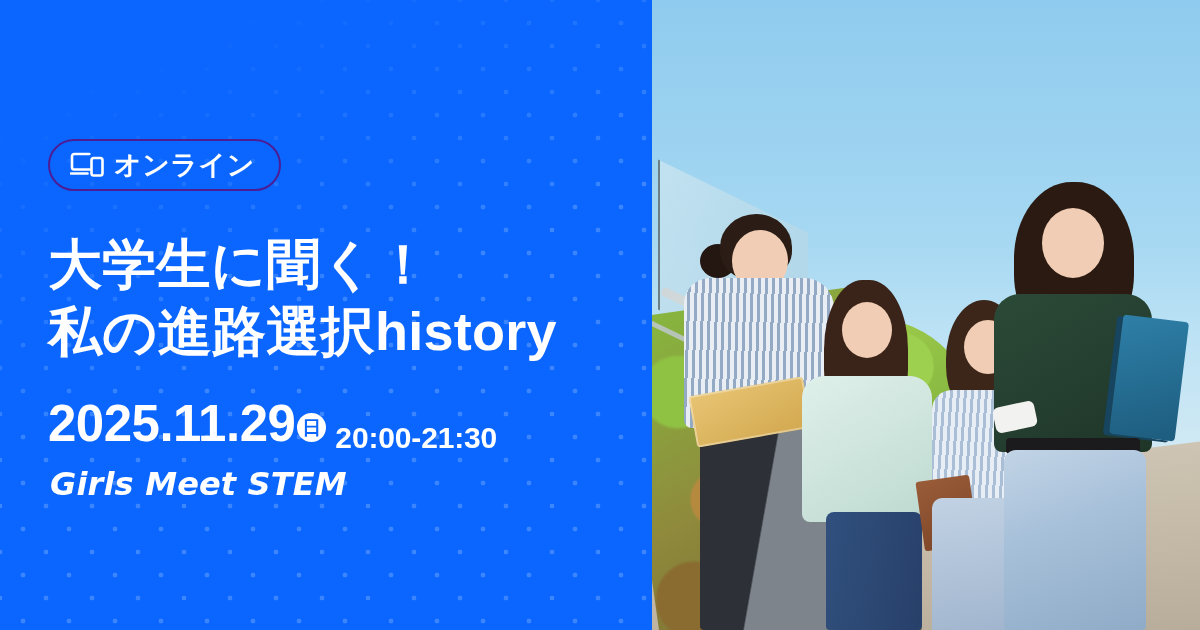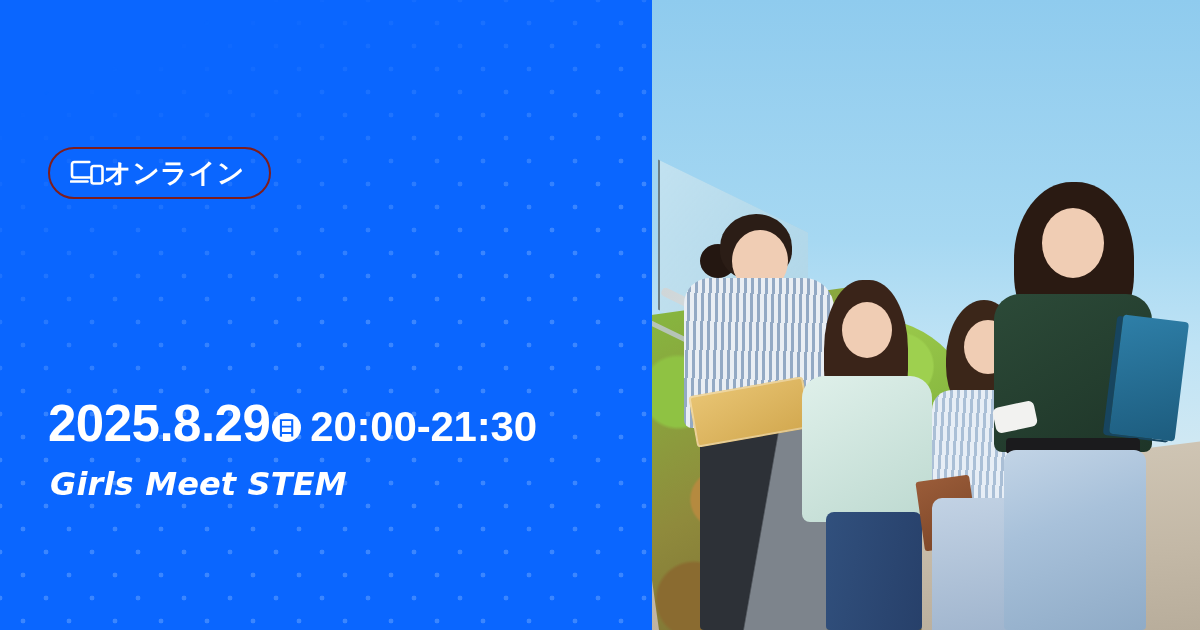--- a/index.html
+++ b/index.html
@@ -186,25 +186,25 @@
     position:absolute; left:48px; top:0; width:600px; height:630px;
     color:#fff;
   }
 
   
   .badge-row {
     position:absolute; top:139px; left:0;
     display:flex; align-items:center; gap:24px;
   }
   .pill {
-    display:flex; align-items:center; gap:0;
+    display:flex; align-items:center; gap:10px;
     height:52px; padding:0 24px 0 20px;
-    border:2px solid #7f1d1d; border-radius:26px;
+    border:2px solid #4c1d95; border-radius:26px;
     font-size:27px; font-weight:700; letter-spacing:.02em;
-    line-height:1; white-space:nowrap;margin-top:8px;
+    line-height:1; white-space:nowrap;
   }
   .pill .dev-icon { display:block; width:34px; height:26px; }
   .org {
     font-size:25px; font-weight:700; letter-spacing:.01em; white-space:nowrap;
   }
 
   
   .headline {
     position:absolute; top:231px; left:0;
     font-size:54px; font-weight:700;
@@ -221,22 +221,22 @@
     font-size:51px; font-weight:700; letter-spacing:-.01em; line-height:1;
   }
   .dow {
     display:inline-flex; align-items:center; justify-content:center;
     width:29px; height:29px; border-radius:50%;
     background:#fff; color:#0a66ff;
     font-size:19px; font-weight:700; line-height:1;
     margin:0 9px 0 2px; position:relative; top:4px;
   }
   .time {
-    font-size:42px; font-weight:700; letter-spacing:-.005em; line-height:1;
-    position:relative; top:3px;
+    font-size:30px; font-weight:700; letter-spacing:-.005em; line-height:1;
+    position:relative; top:14px;
   }
 
   
   .brand {
     position:absolute; top:468px; left:2px;
     font-size:32px; font-weight:700; font-style:italic;
     letter-spacing:.005em; line-height:1;
     font-family:"DejaVu Sans","Liberation Sans",sans-serif;
   }
 </style>
@@ -302,23 +302,25 @@
           <svg viewBox="0 0 34 26" width="34" height="26" fill="none" stroke="#ffffff" stroke-width="2.6" stroke-linecap="round" stroke-linejoin="round">
             <path d="M20 17.5H4.2A2.2 2.2 0 0 1 2 15.3V4.2A2.2 2.2 0 0 1 4.2 2h15.1"></path>
             <path d="M1 21.5h16.5"></path>
             <rect x="21.5" y="6" width="11" height="17.5" rx="2.2"></rect>
           </svg>
         </span>
         <span>オンライン</span>
       </div>
     </div>
 
+    <div class="headline">大学生に聞く！
+私の進路選択history</div>
 
     <div class="date-row">
-      <span class="date">2025.8.29</span>
+      <span class="date">2025.11.29</span>
       <span class="dow">日</span>
       <span class="time">20:00-21:30</span>
     </div>
 
     <div class="brand">Girls Meet STEM</div>
 
   </div>
 </div>
 
 </body></html>

